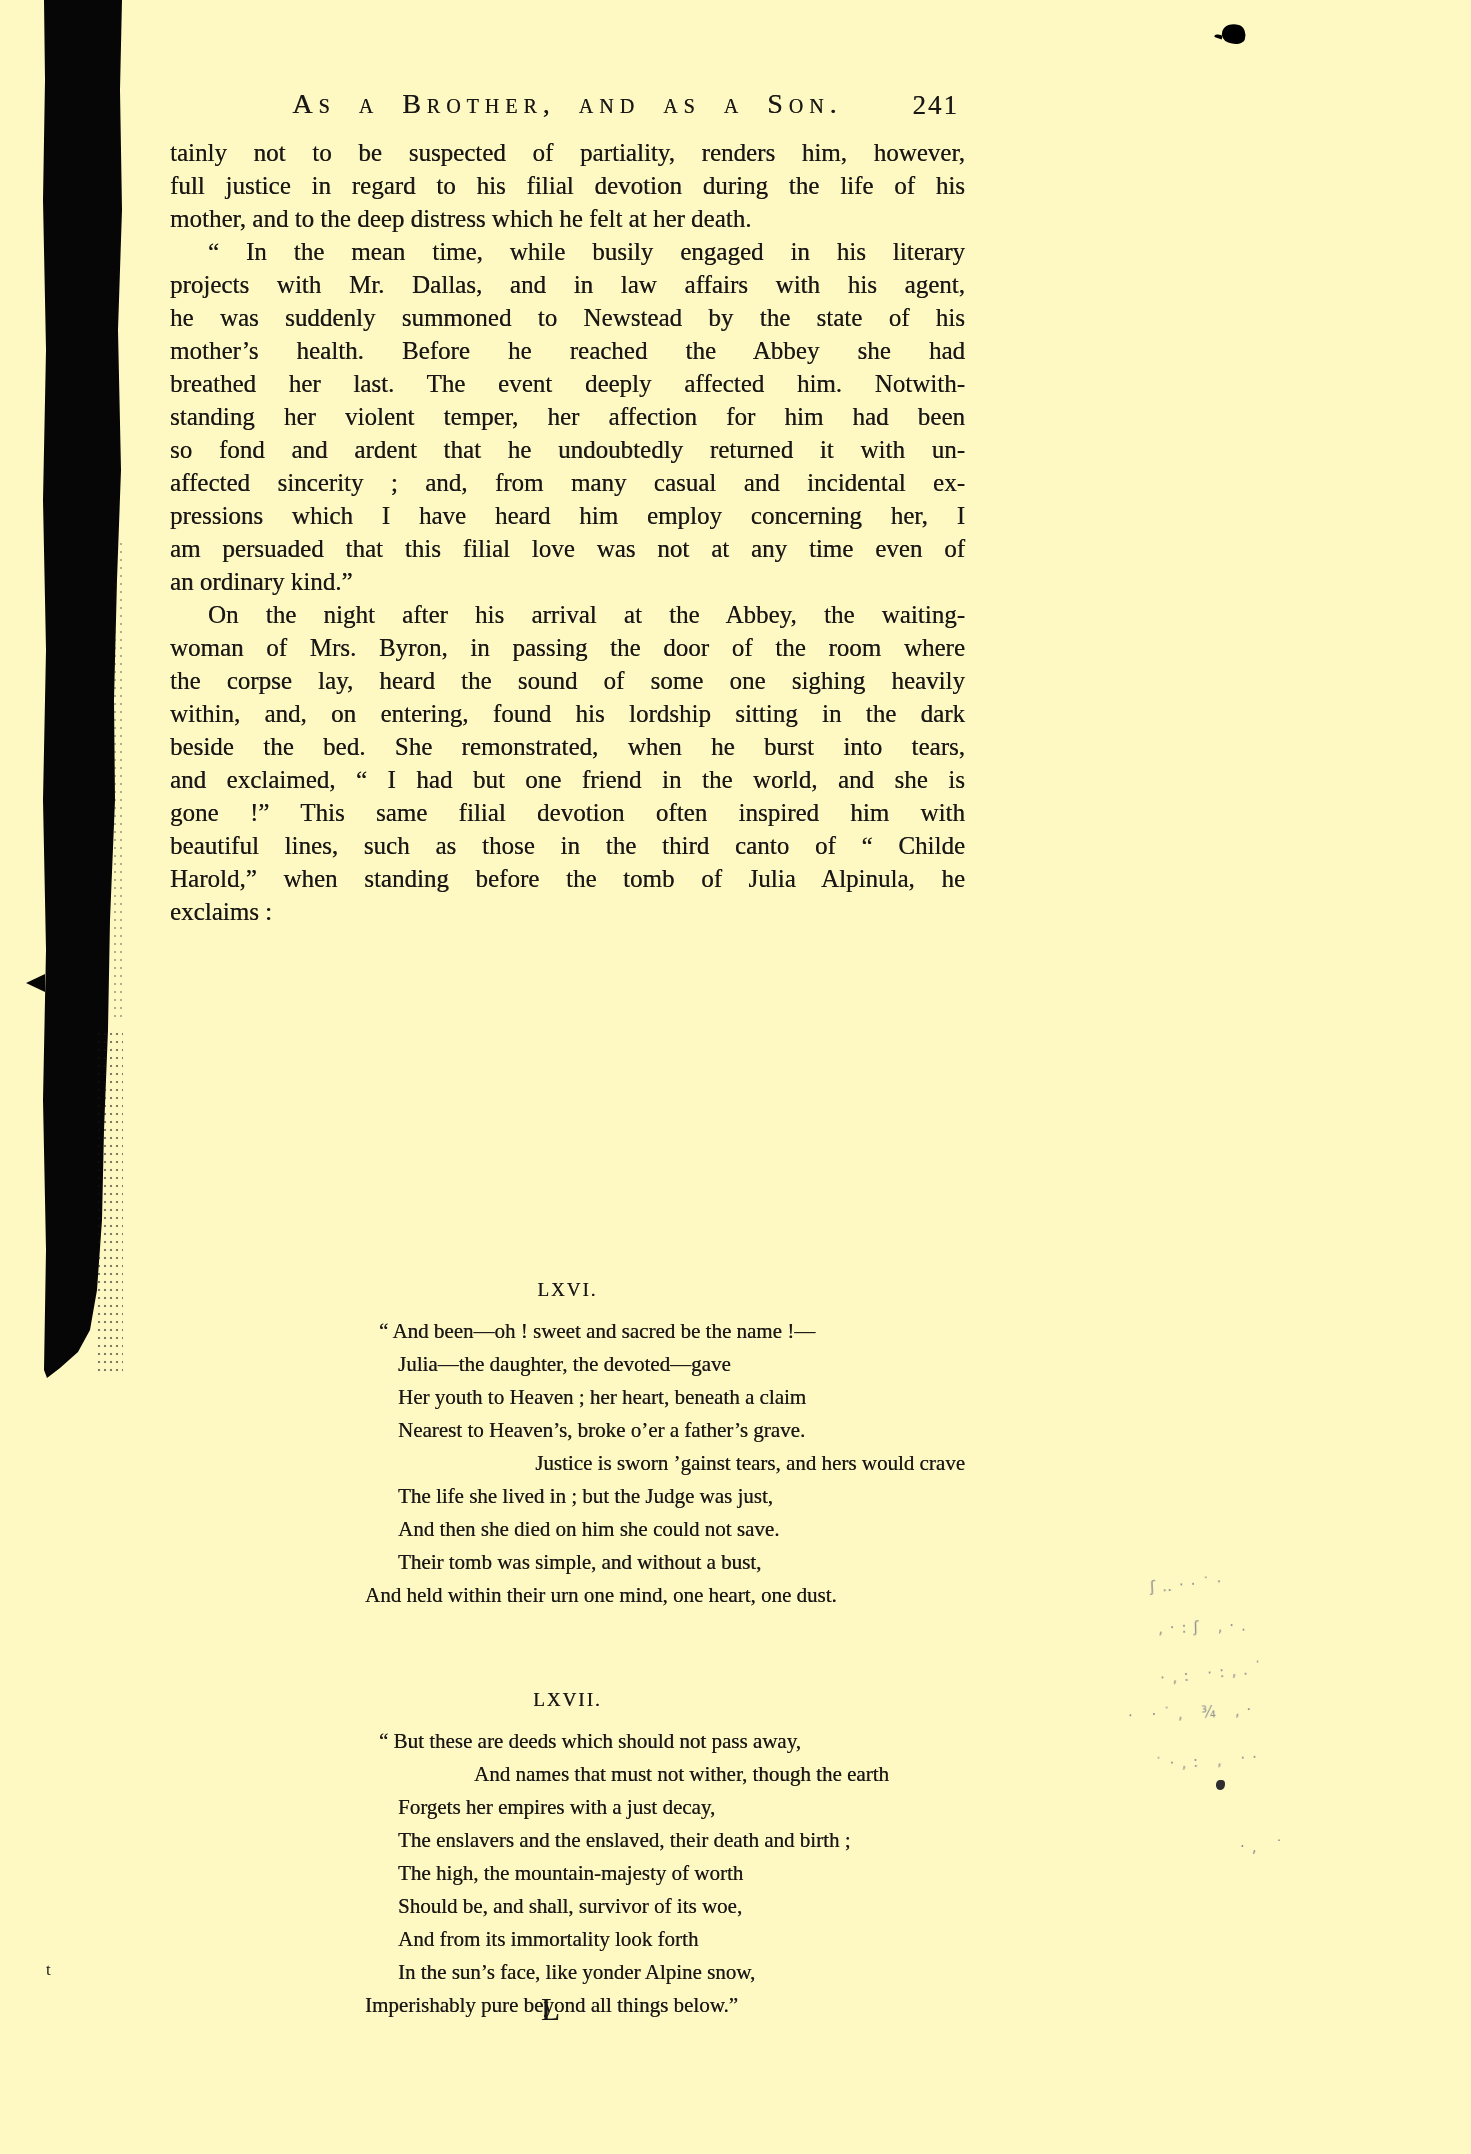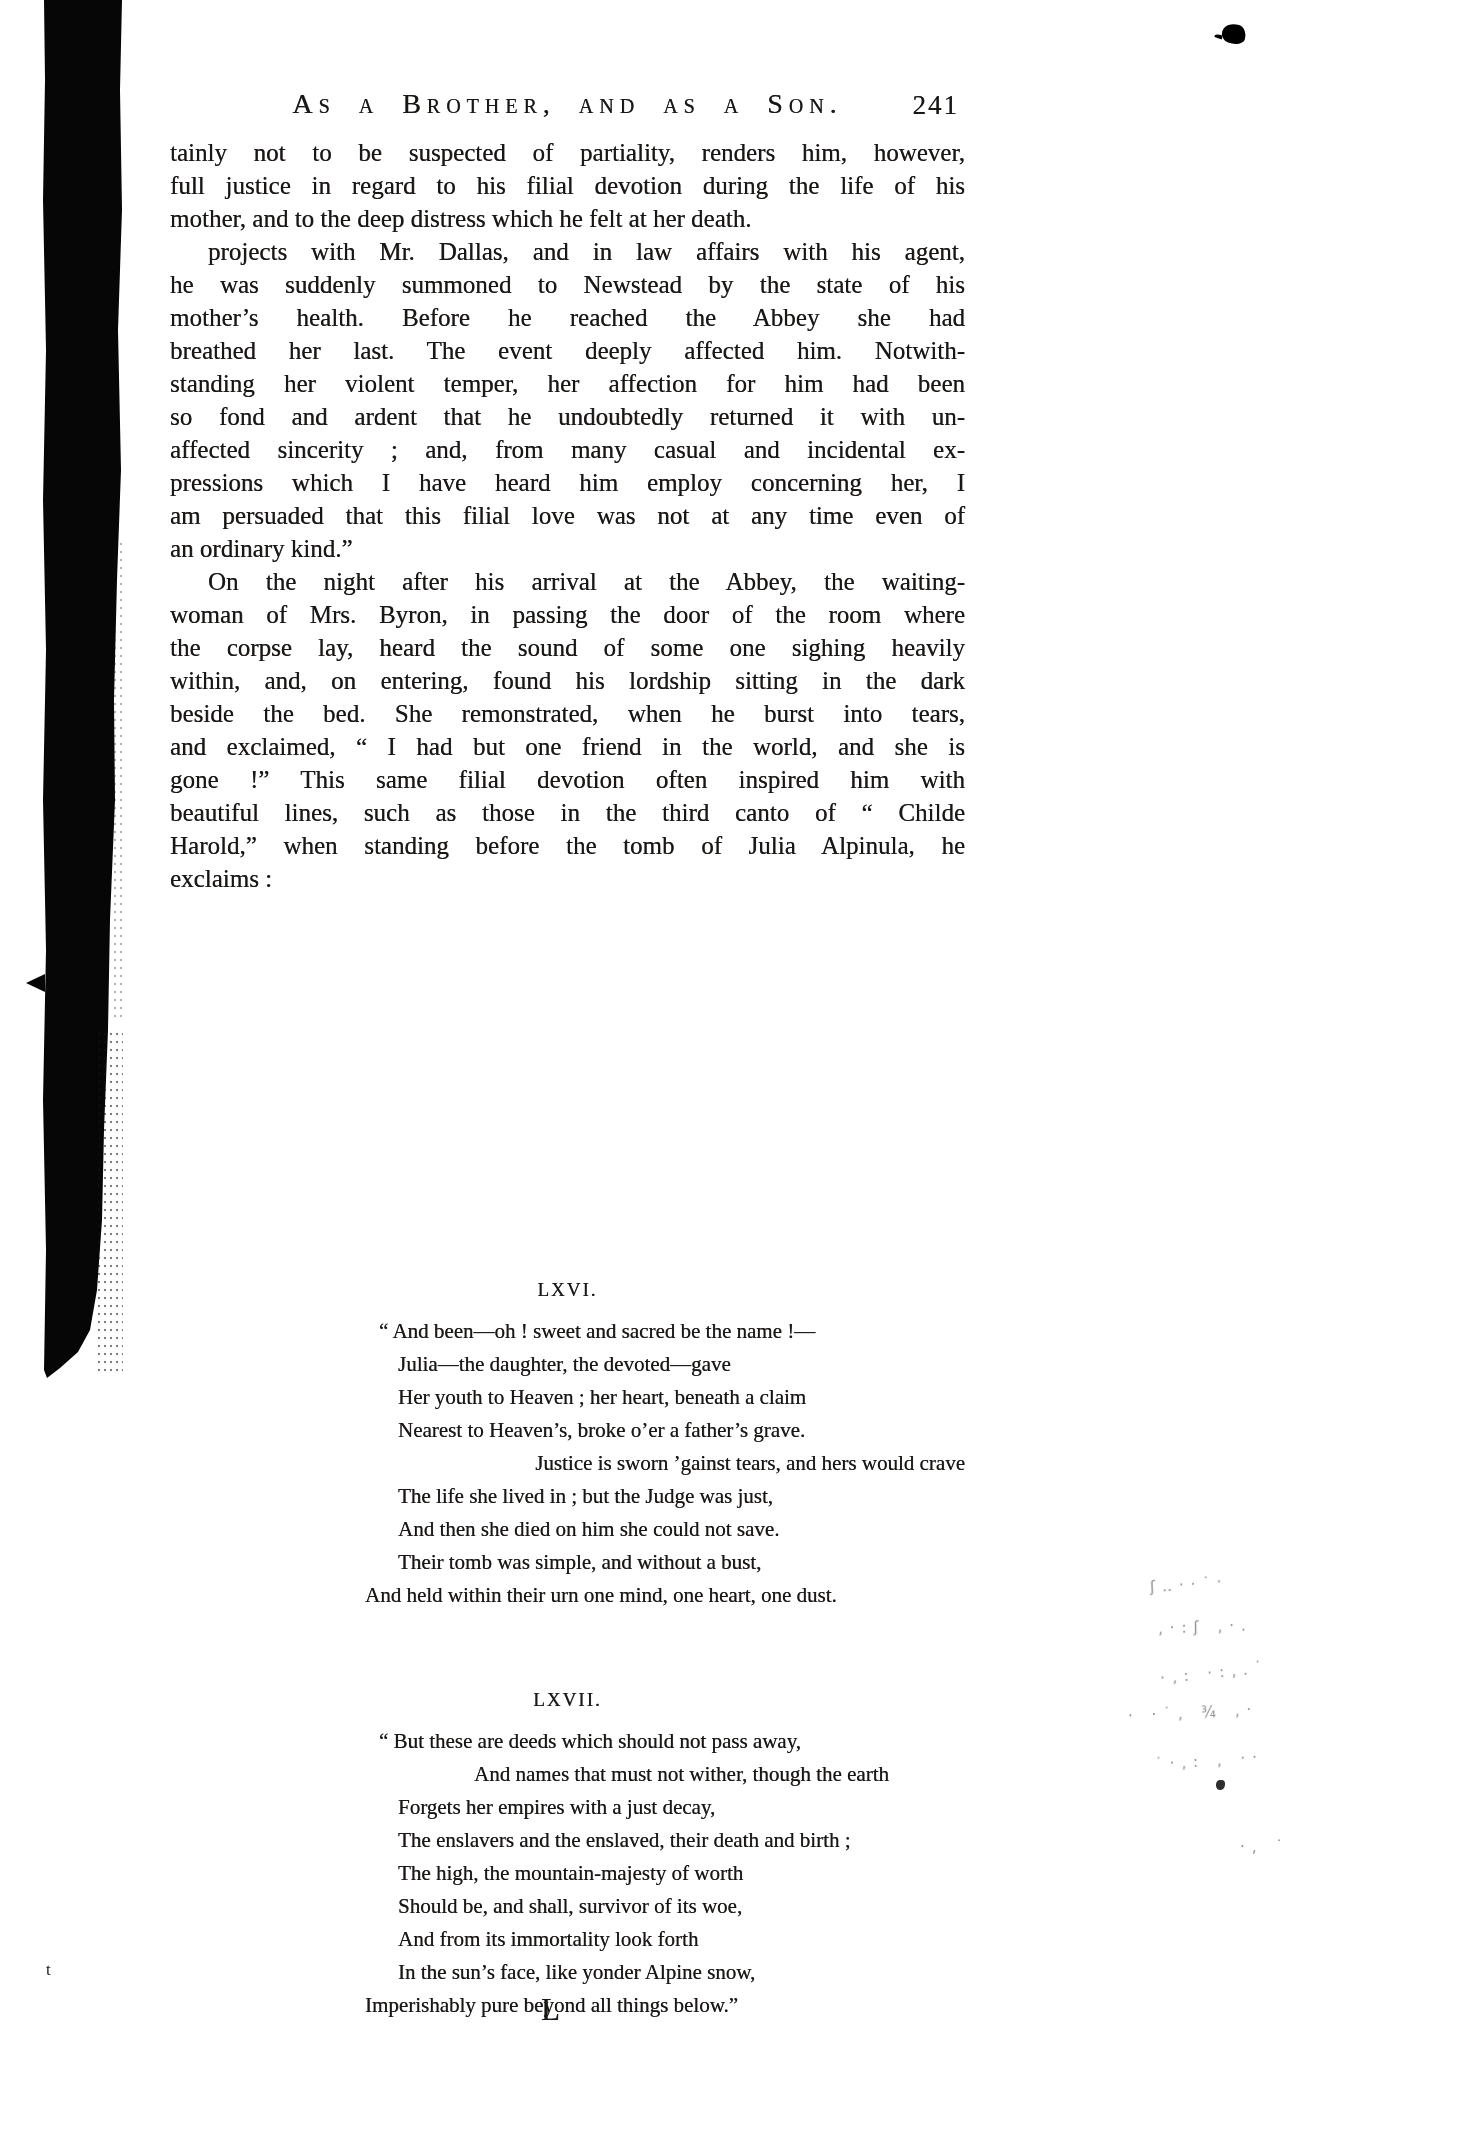--- a/index.html
+++ b/index.html
@@ -1,18 +1,18 @@
 <!DOCTYPE html>
 <html><head>
 <meta charset="utf-8">
 <style>
   html,body { margin:0; padding:0; background:#e8e8e8; }
   .page {
     position:relative; width:1471px; height:2154px;
-    background:#ffffff; overflow:hidden;
+    background:#fef9c3; overflow:hidden;
     font-family:"Liberation Serif","DejaVu Serif",serif;
     color:#191715;
     text-shadow:0.3px 0.2px 0 rgba(25,22,18,.75);
   }
 
   
   .scan-bar {
     position:absolute; left:0; top:0; width:135px; height:1382px;
     background:#060606; filter:blur(0.3px);
     clip-path: polygon(44px 0, 122px 0, 120px 90px, 122px 210px, 118px 330px,
@@ -99,20 +99,21 @@
     <span class="page-number">241</span>
   </div>
 
   <div class="body-text" id="paragraphs">
       <div class="para">
         <div class="tline">tainly not to be suspected of partiality, renders him, however,</div>
         <div class="tline">full justice in regard to his filial devotion during the life of his</div>
         <div class="tline lastline">mother, and to the deep distress which he felt at her death.</div>
       </div>
       <div class="para first-indent">
+        <div class="tline">“ In the mean time, while busily engaged in his literary</div>
         <div class="tline">projects with Mr. Dallas, and in law affairs with his agent,</div>
         <div class="tline">he was suddenly summoned to Newstead by the state of his</div>
         <div class="tline">mother’s health. Before he reached the Abbey she had</div>
         <div class="tline">breathed her last. The event deeply affected him. Notwith-</div>
         <div class="tline">standing her violent temper, her affection for him had been</div>
         <div class="tline">so fond and ardent that he undoubtedly returned it with un-</div>
         <div class="tline">affected sincerity ; and, from many casual and incidental ex-</div>
         <div class="tline">pressions which I have heard him employ concerning her, I</div>
         <div class="tline">am persuaded that this filial love was not at any time even of</div>
         <div class="tline lastline">an ordinary kind.”</div>

